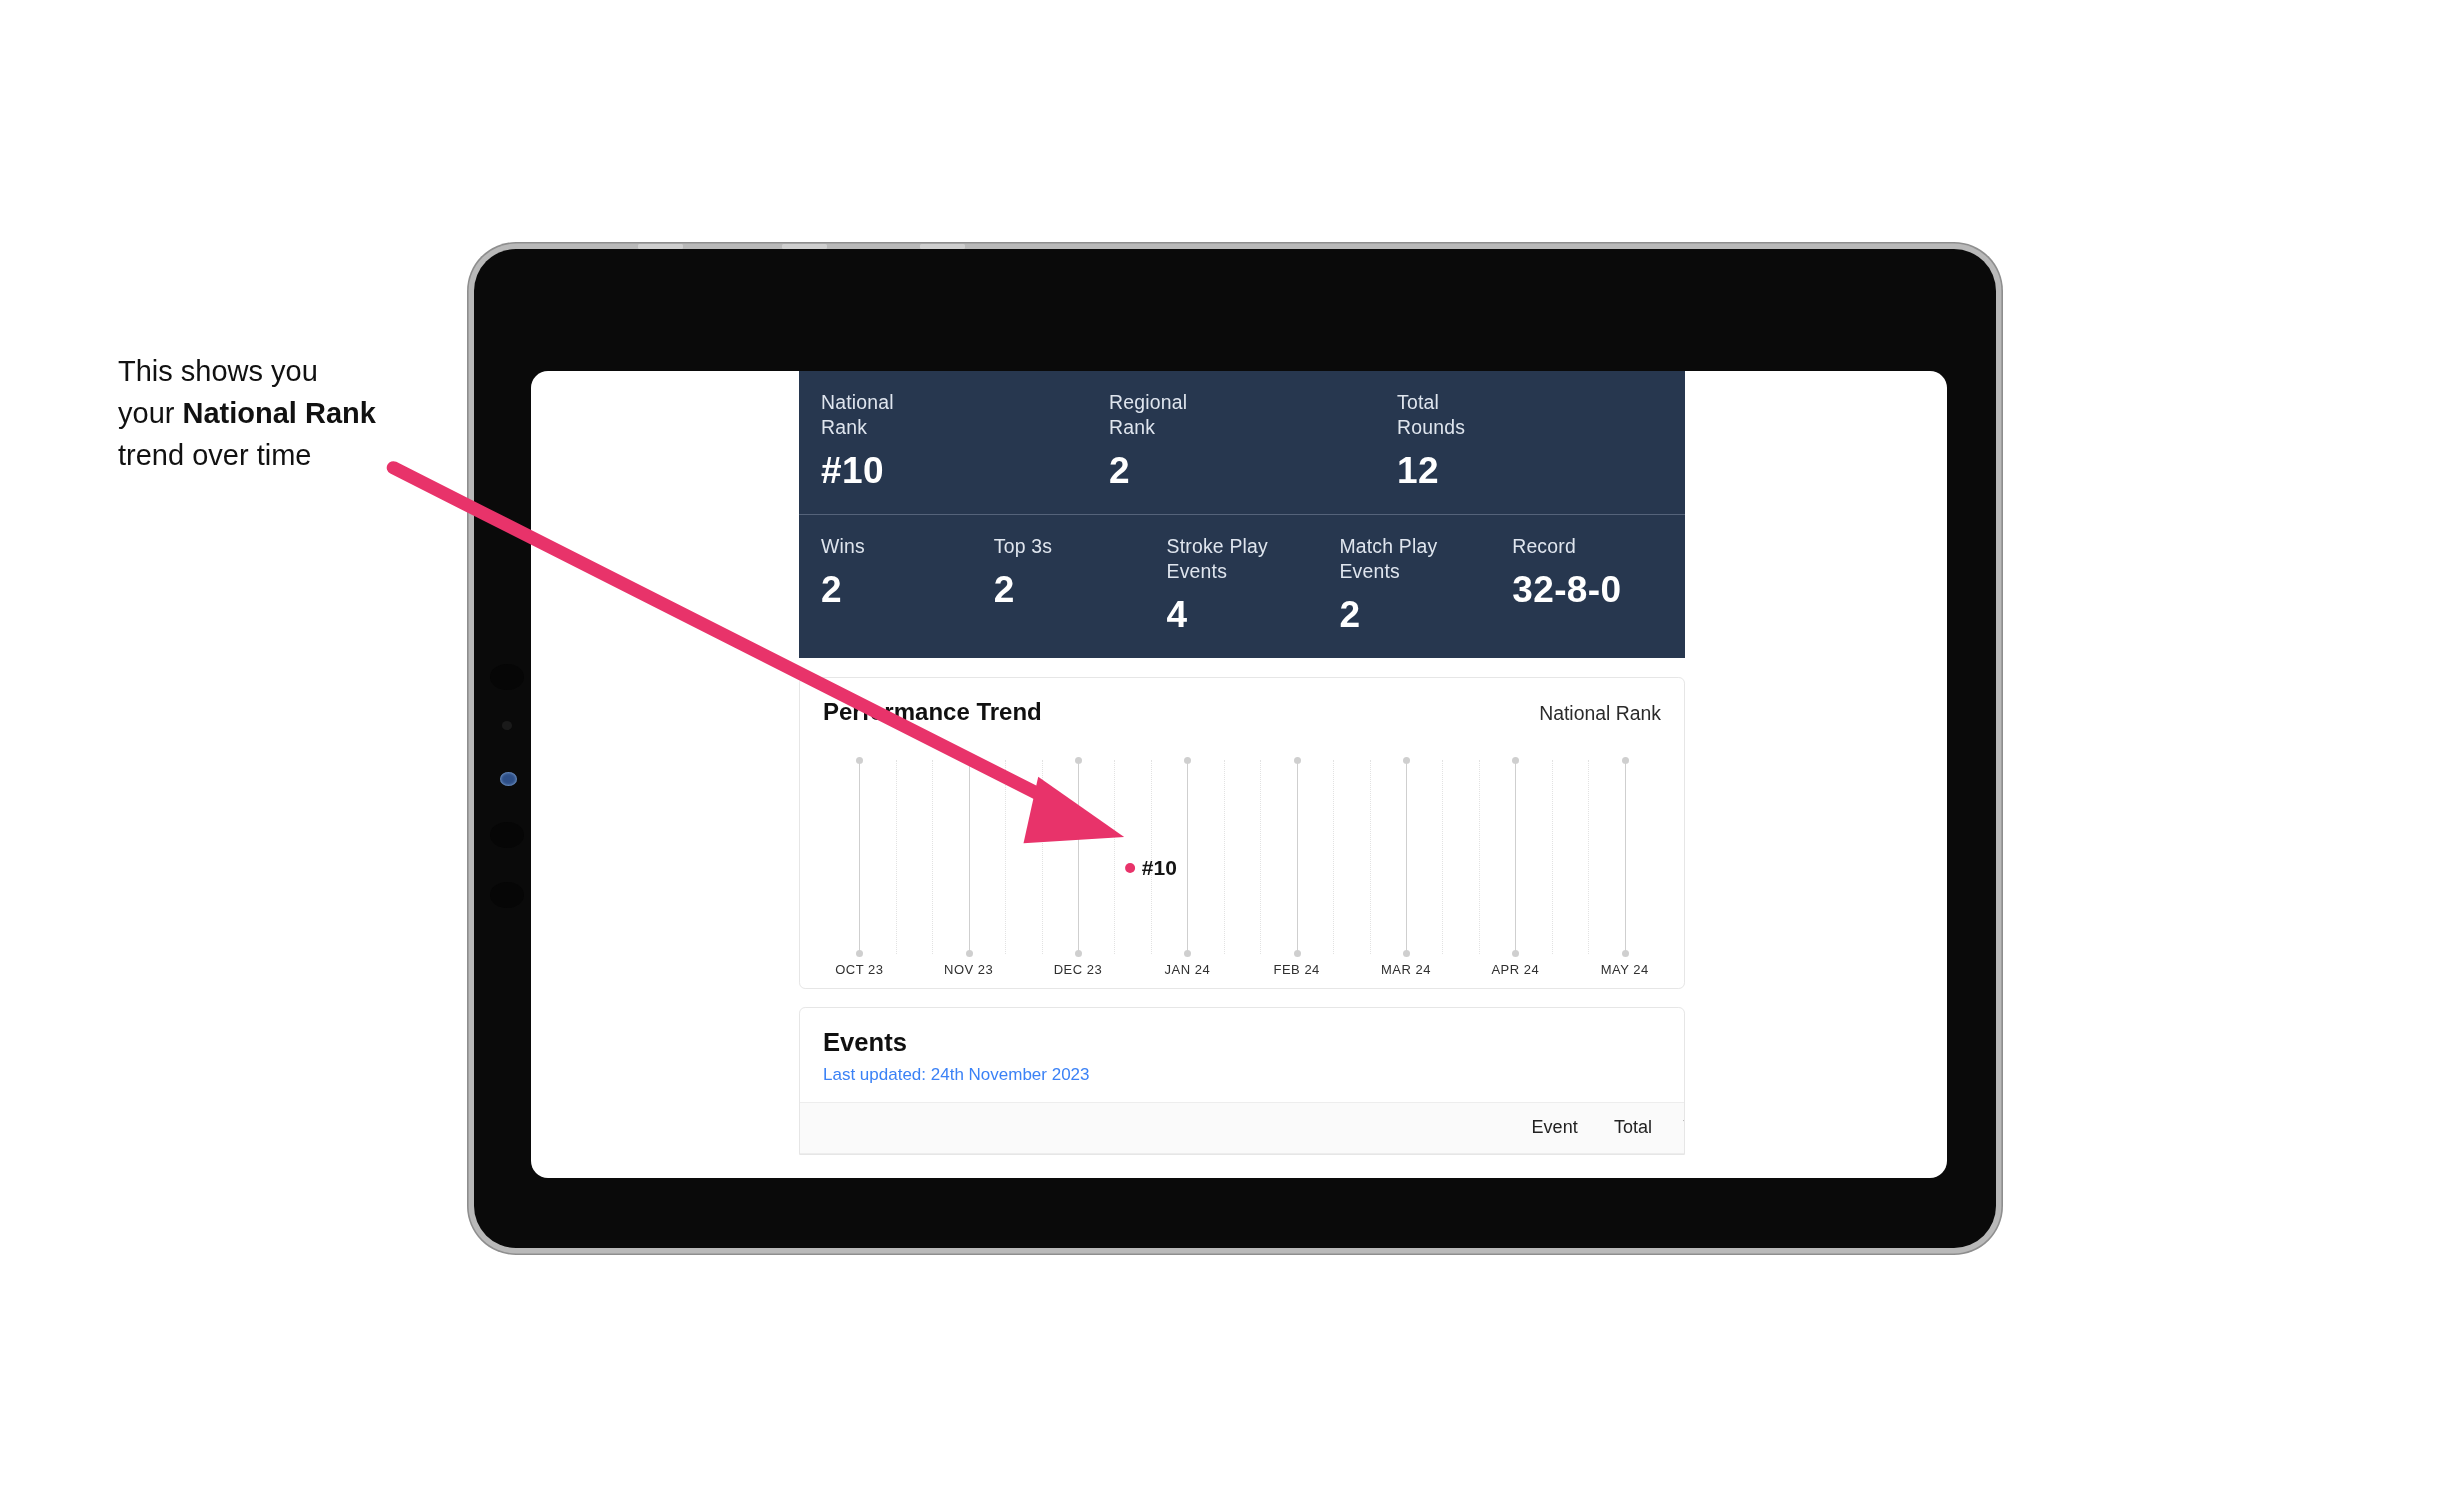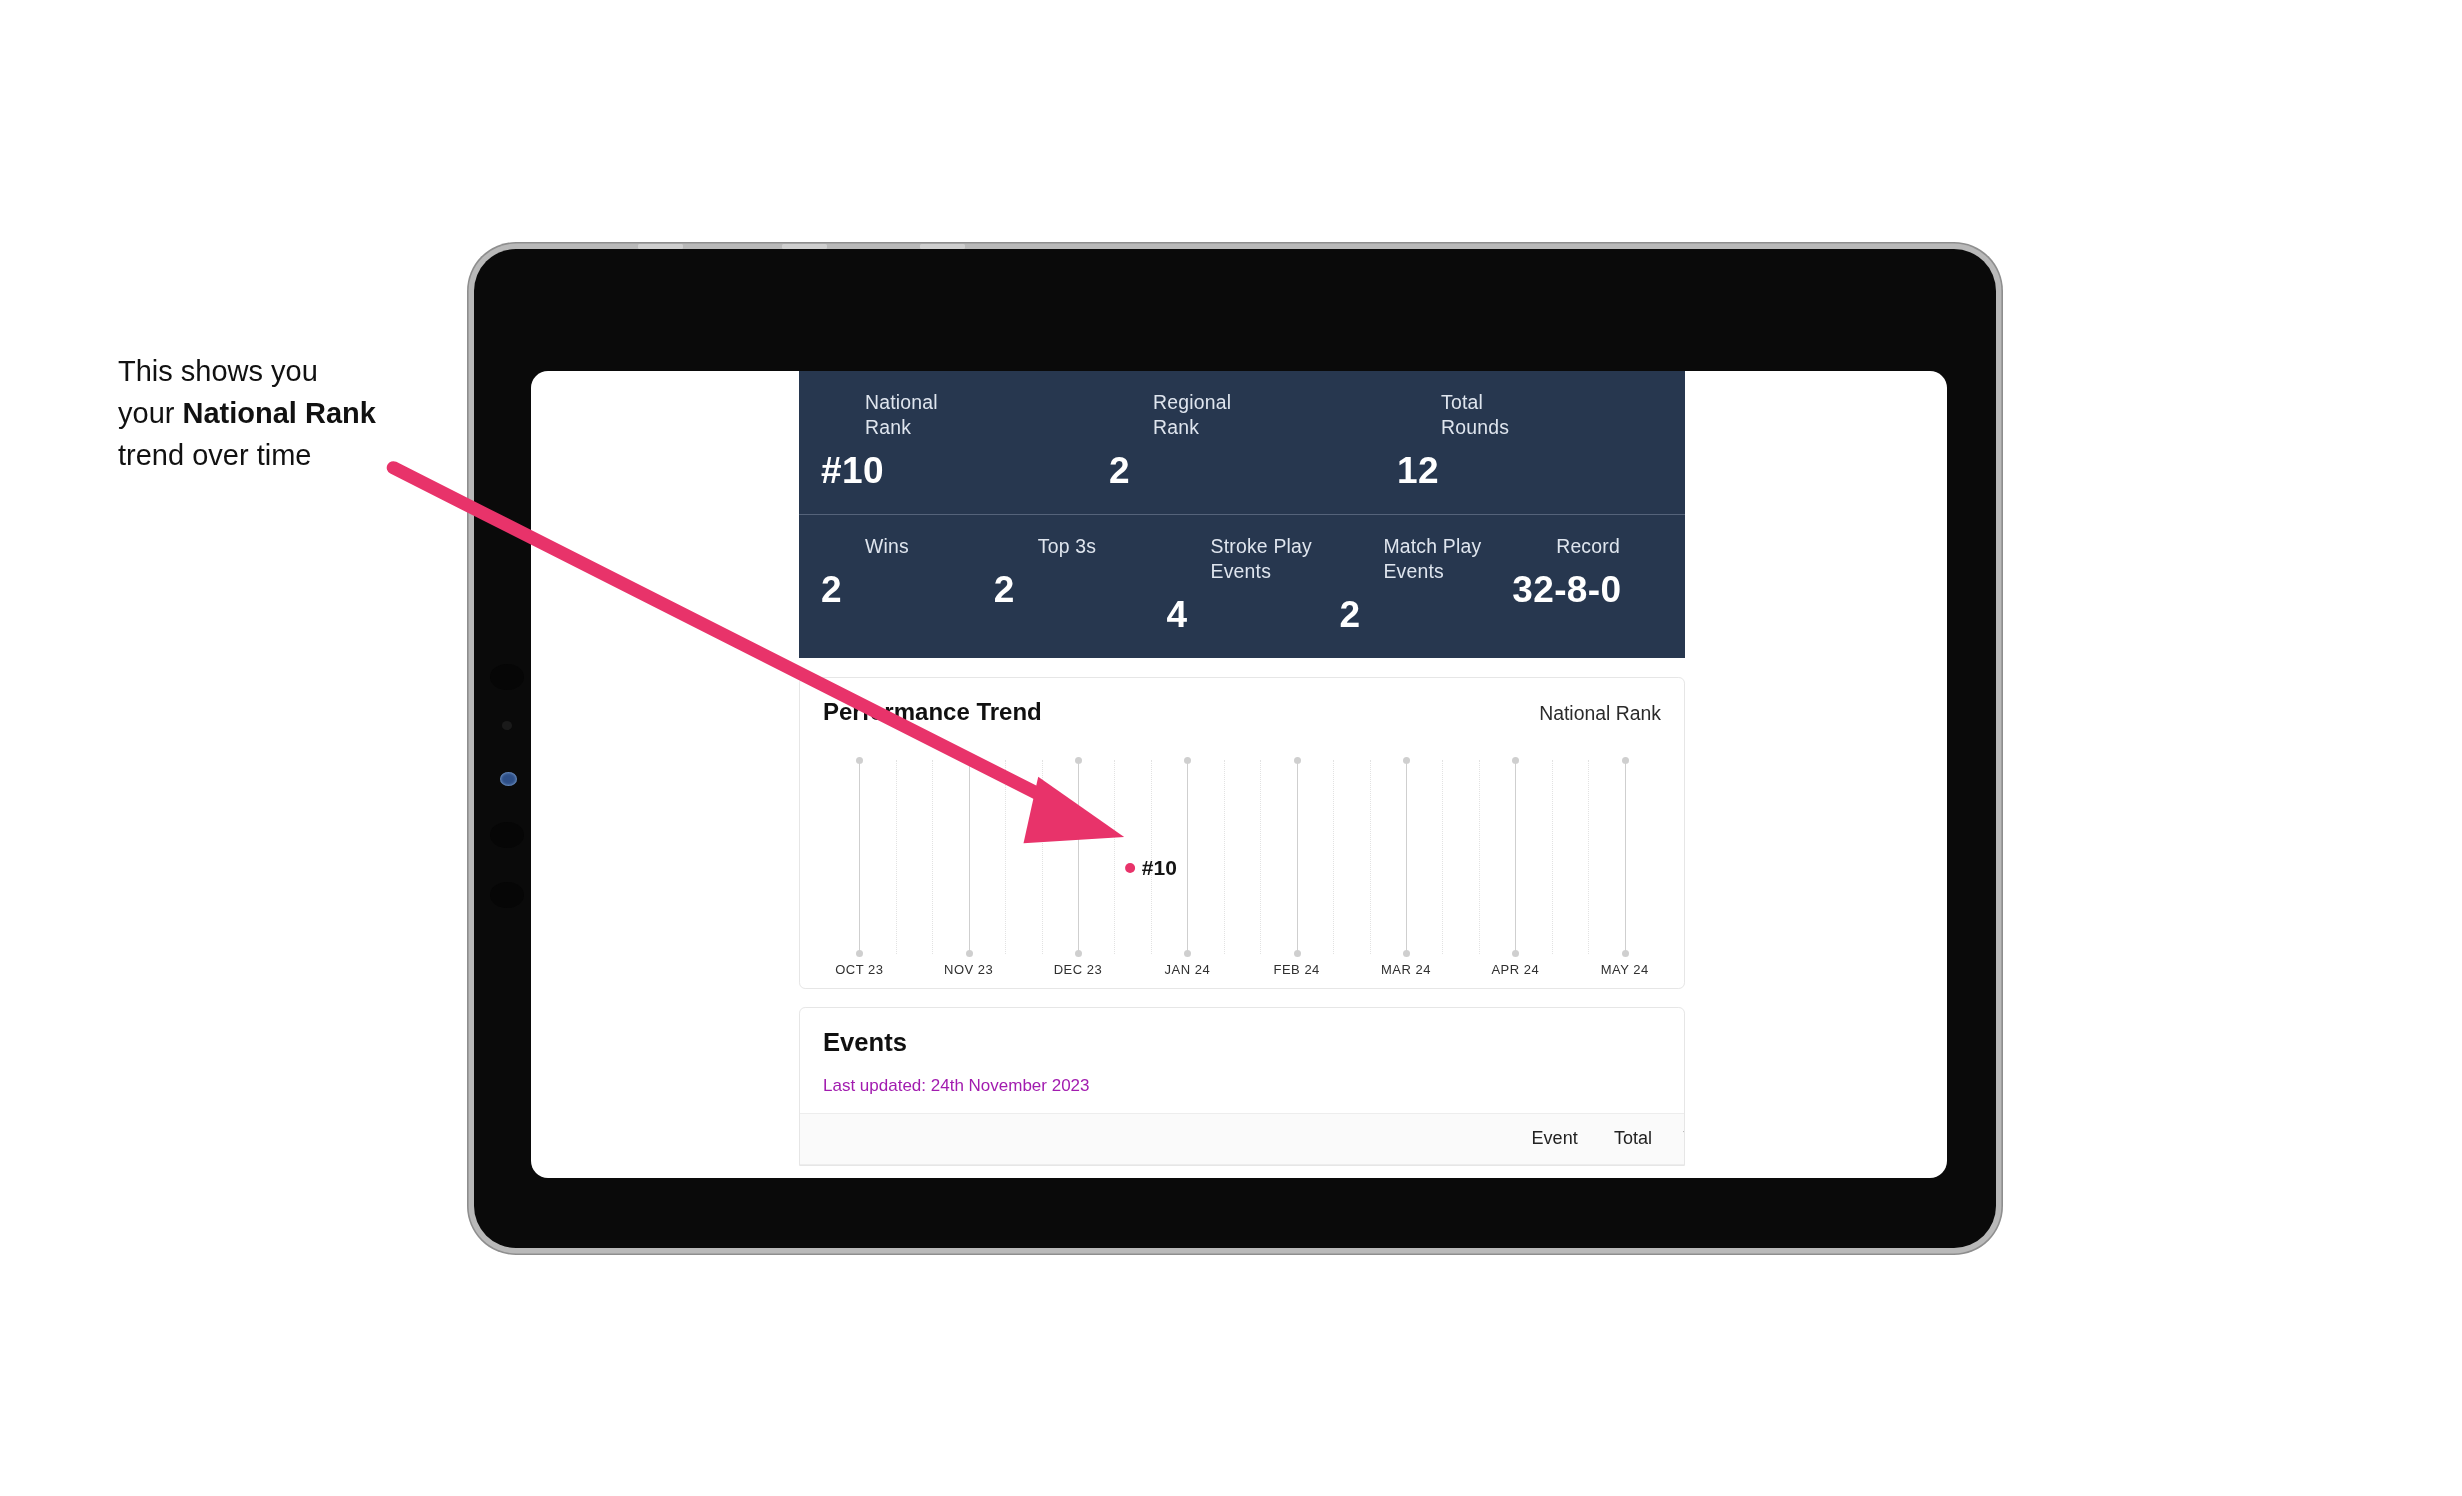--- a/index.html
+++ b/index.html
@@ -48,21 +48,21 @@
   }
 
   
   #stats-panel{background:#27374f;width:886px;}
   .stat-row{display:flex;width:100%;}
   .stat-row.second{border-top:1.5px solid #55637a;}
   .stat-cell{flex:1 1 0;padding:18.6px 0 22px 0;}
   .stat-cell:first-child{padding-left:22px;}
   .stat-label{
     font-size:19.4px;color:#dfe5ee;line-height:1.32;letter-spacing:0.2px;
-    display:flex;align-items:flex-start;flex-wrap:wrap;gap:4.6px;margin-left:44px;
+    display:flex;align-items:flex-start;flex-wrap:wrap;gap:4.6px;
   }
   .stat-label .txt{white-space:pre-line;}
   .stat-value{font-size:37px;color:#ffffff;font-weight:700;margin-top:9.3px;letter-spacing:0.4px;}
   .qm{
     display:inline-block;width:17px;height:17px;border-radius:50%;
     border:1.5px solid #c6cfdd;color:#c6cfdd;font-size:11.6px;line-height:15.5px;
     text-align:center;font-weight:700;vertical-align:middle;flex:0 0 auto;
     margin-top:4.6px;
   }
 
@@ -93,21 +93,21 @@
   .xt{position:absolute;transform:translateX(-50%);font-size:13px;color:#303030;letter-spacing:0.5px;white-space:nowrap;}
   #xaxis-title{text-align:center;font-size:18px;font-weight:700;color:#101010;padding:14px 0 22px 0;}
 
   
   #events-card{
     margin:18.6px 0 0 0;width:886px;background:#ffffff;
     border:1.5px solid #e6e6e6;border-radius:6.2px 6.2px 0 0;box-sizing:border-box;overflow:hidden;
   }
   #events-head{padding:20px 23px 17px 23px;border-bottom:1.5px solid #ededed;}
   #events-title{font-size:25.6px;font-weight:700;color:#101010;}
-  #events-sub{font-size:17px;color:#a21caf;margin-top:19px;}
+  #events-sub{font-size:17px;color:#3b82f6;margin-top:8px;}
 
   table{border-collapse:collapse;width:100%;table-layout:fixed;}
   thead th{
     background:#fafafa;font-size:18px;color:#222222;font-weight:400;
     padding:14px 7.7px;vertical-align:middle;border-bottom:1.5px solid #ededed;
   }
   thead th.name{text-align:left;padding-left:23px;width:534px;}
   thead th.c{text-align:center;}
   .th2{display:block;line-height:1.22;}
 </style>

